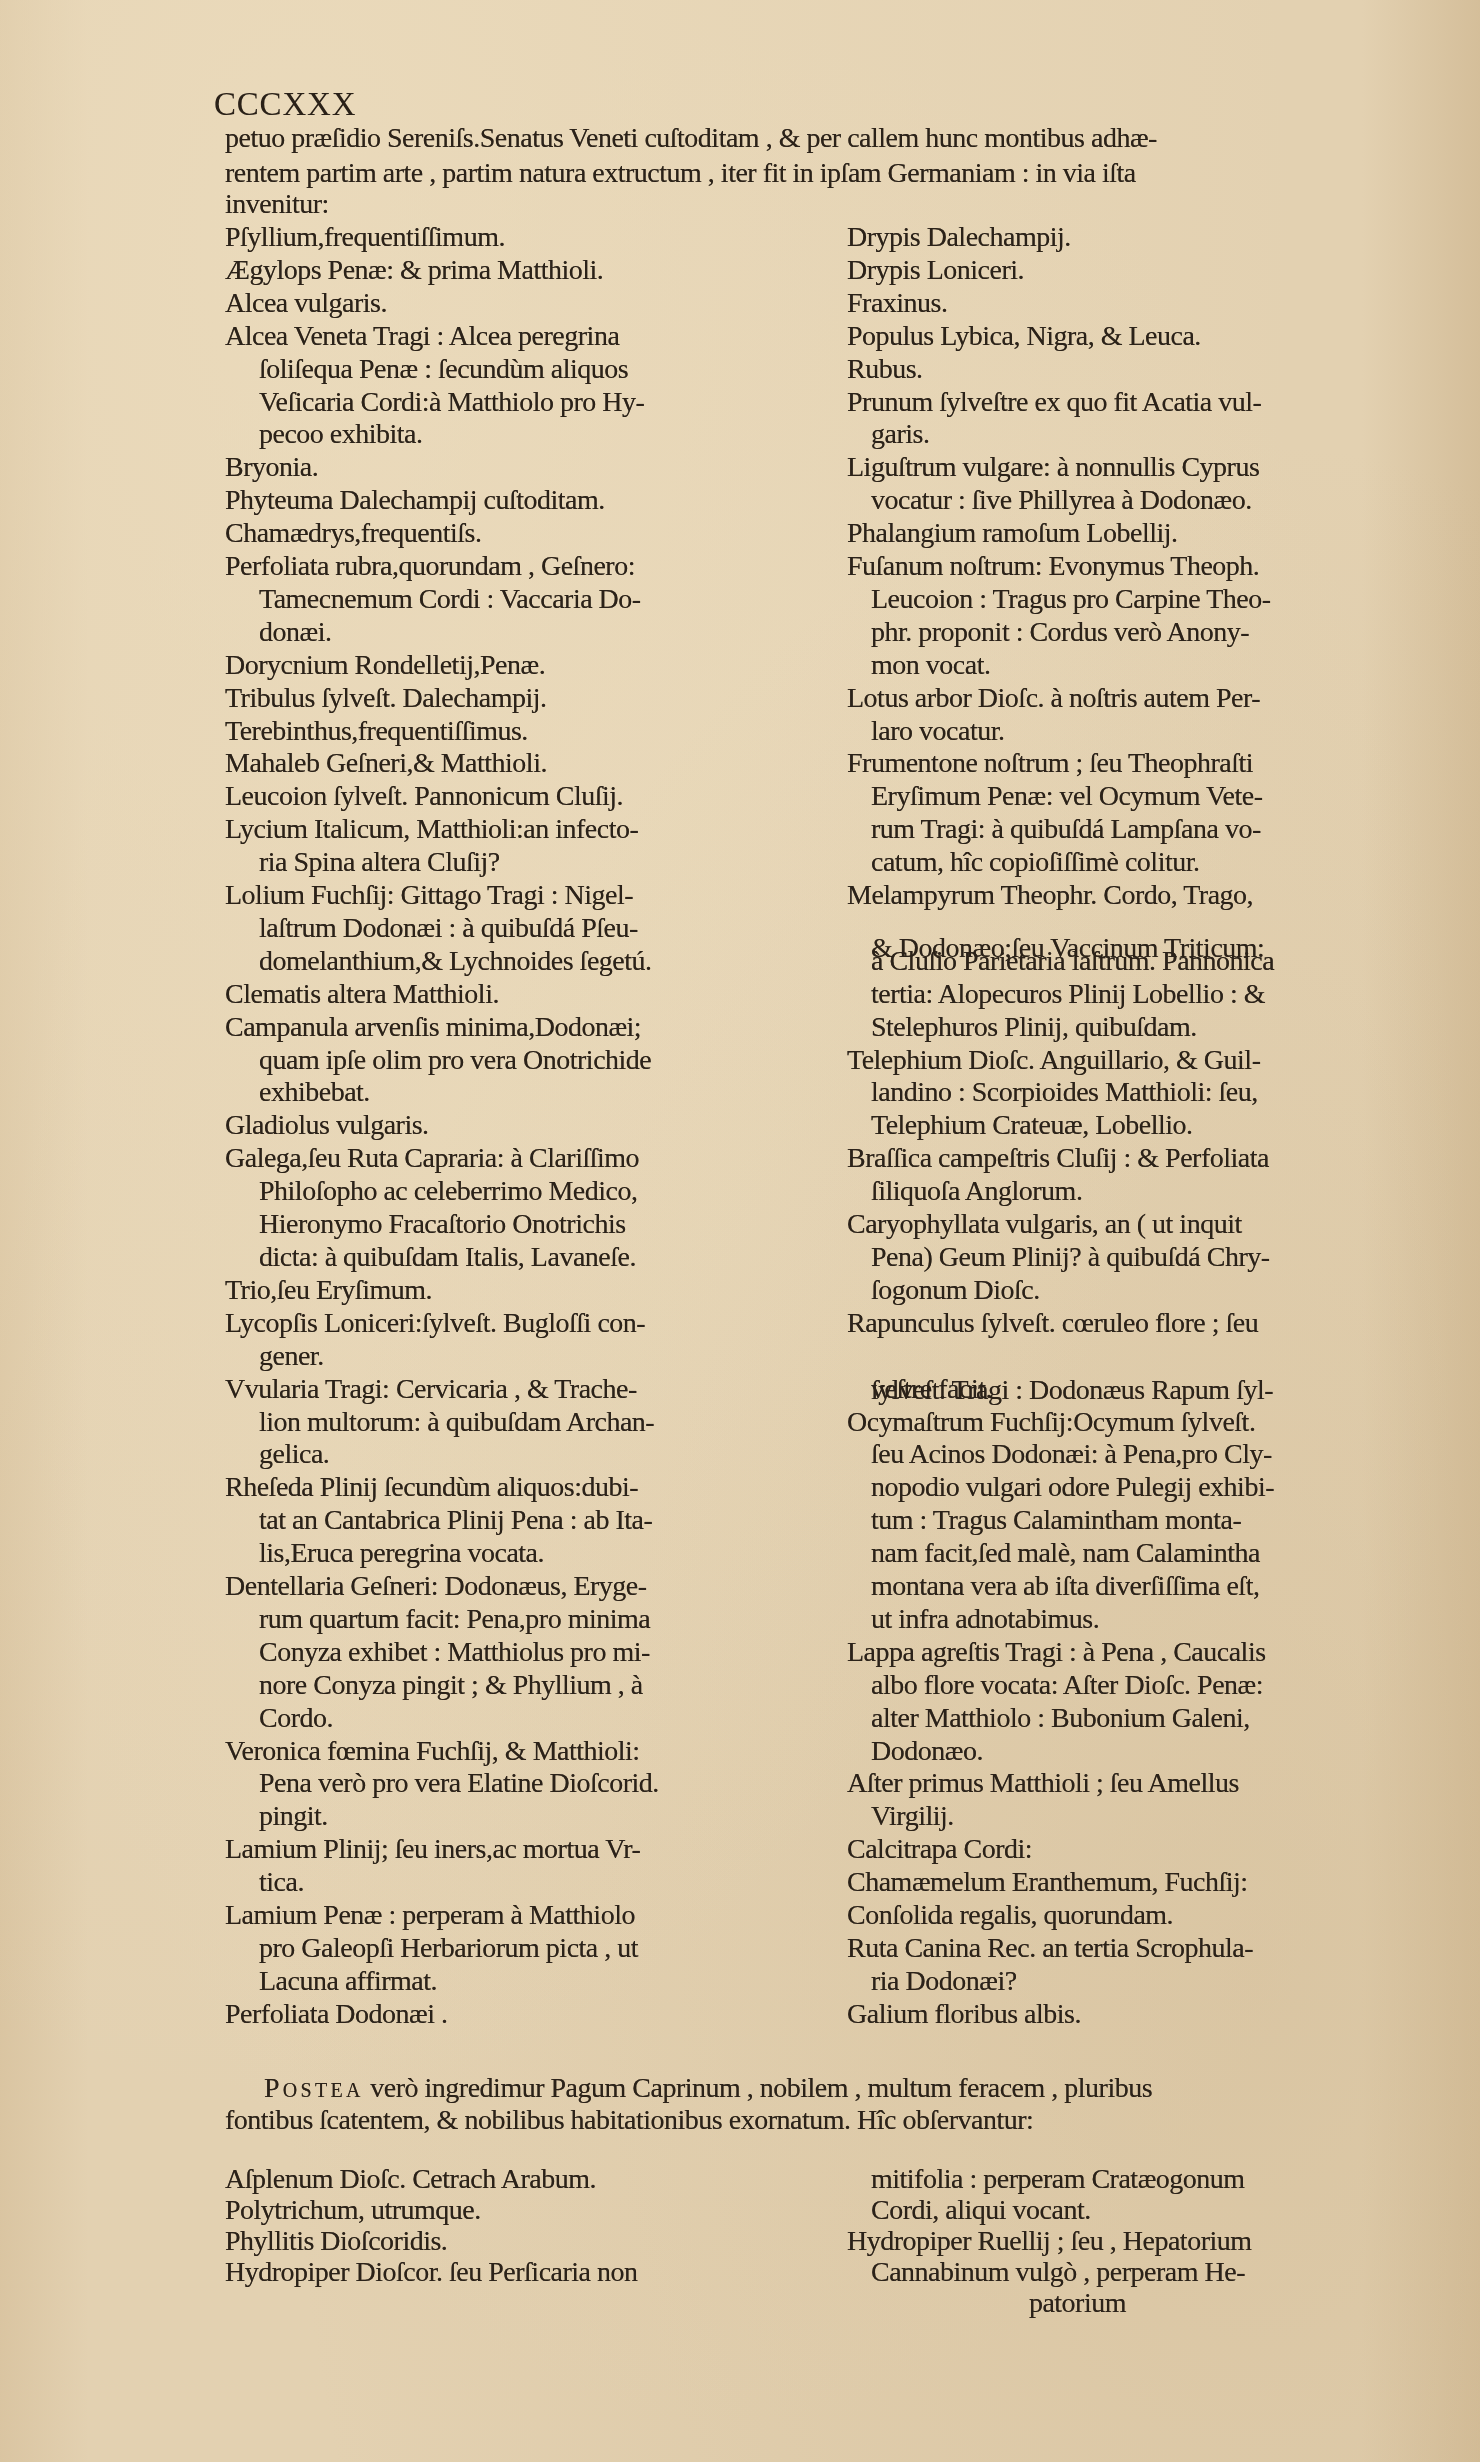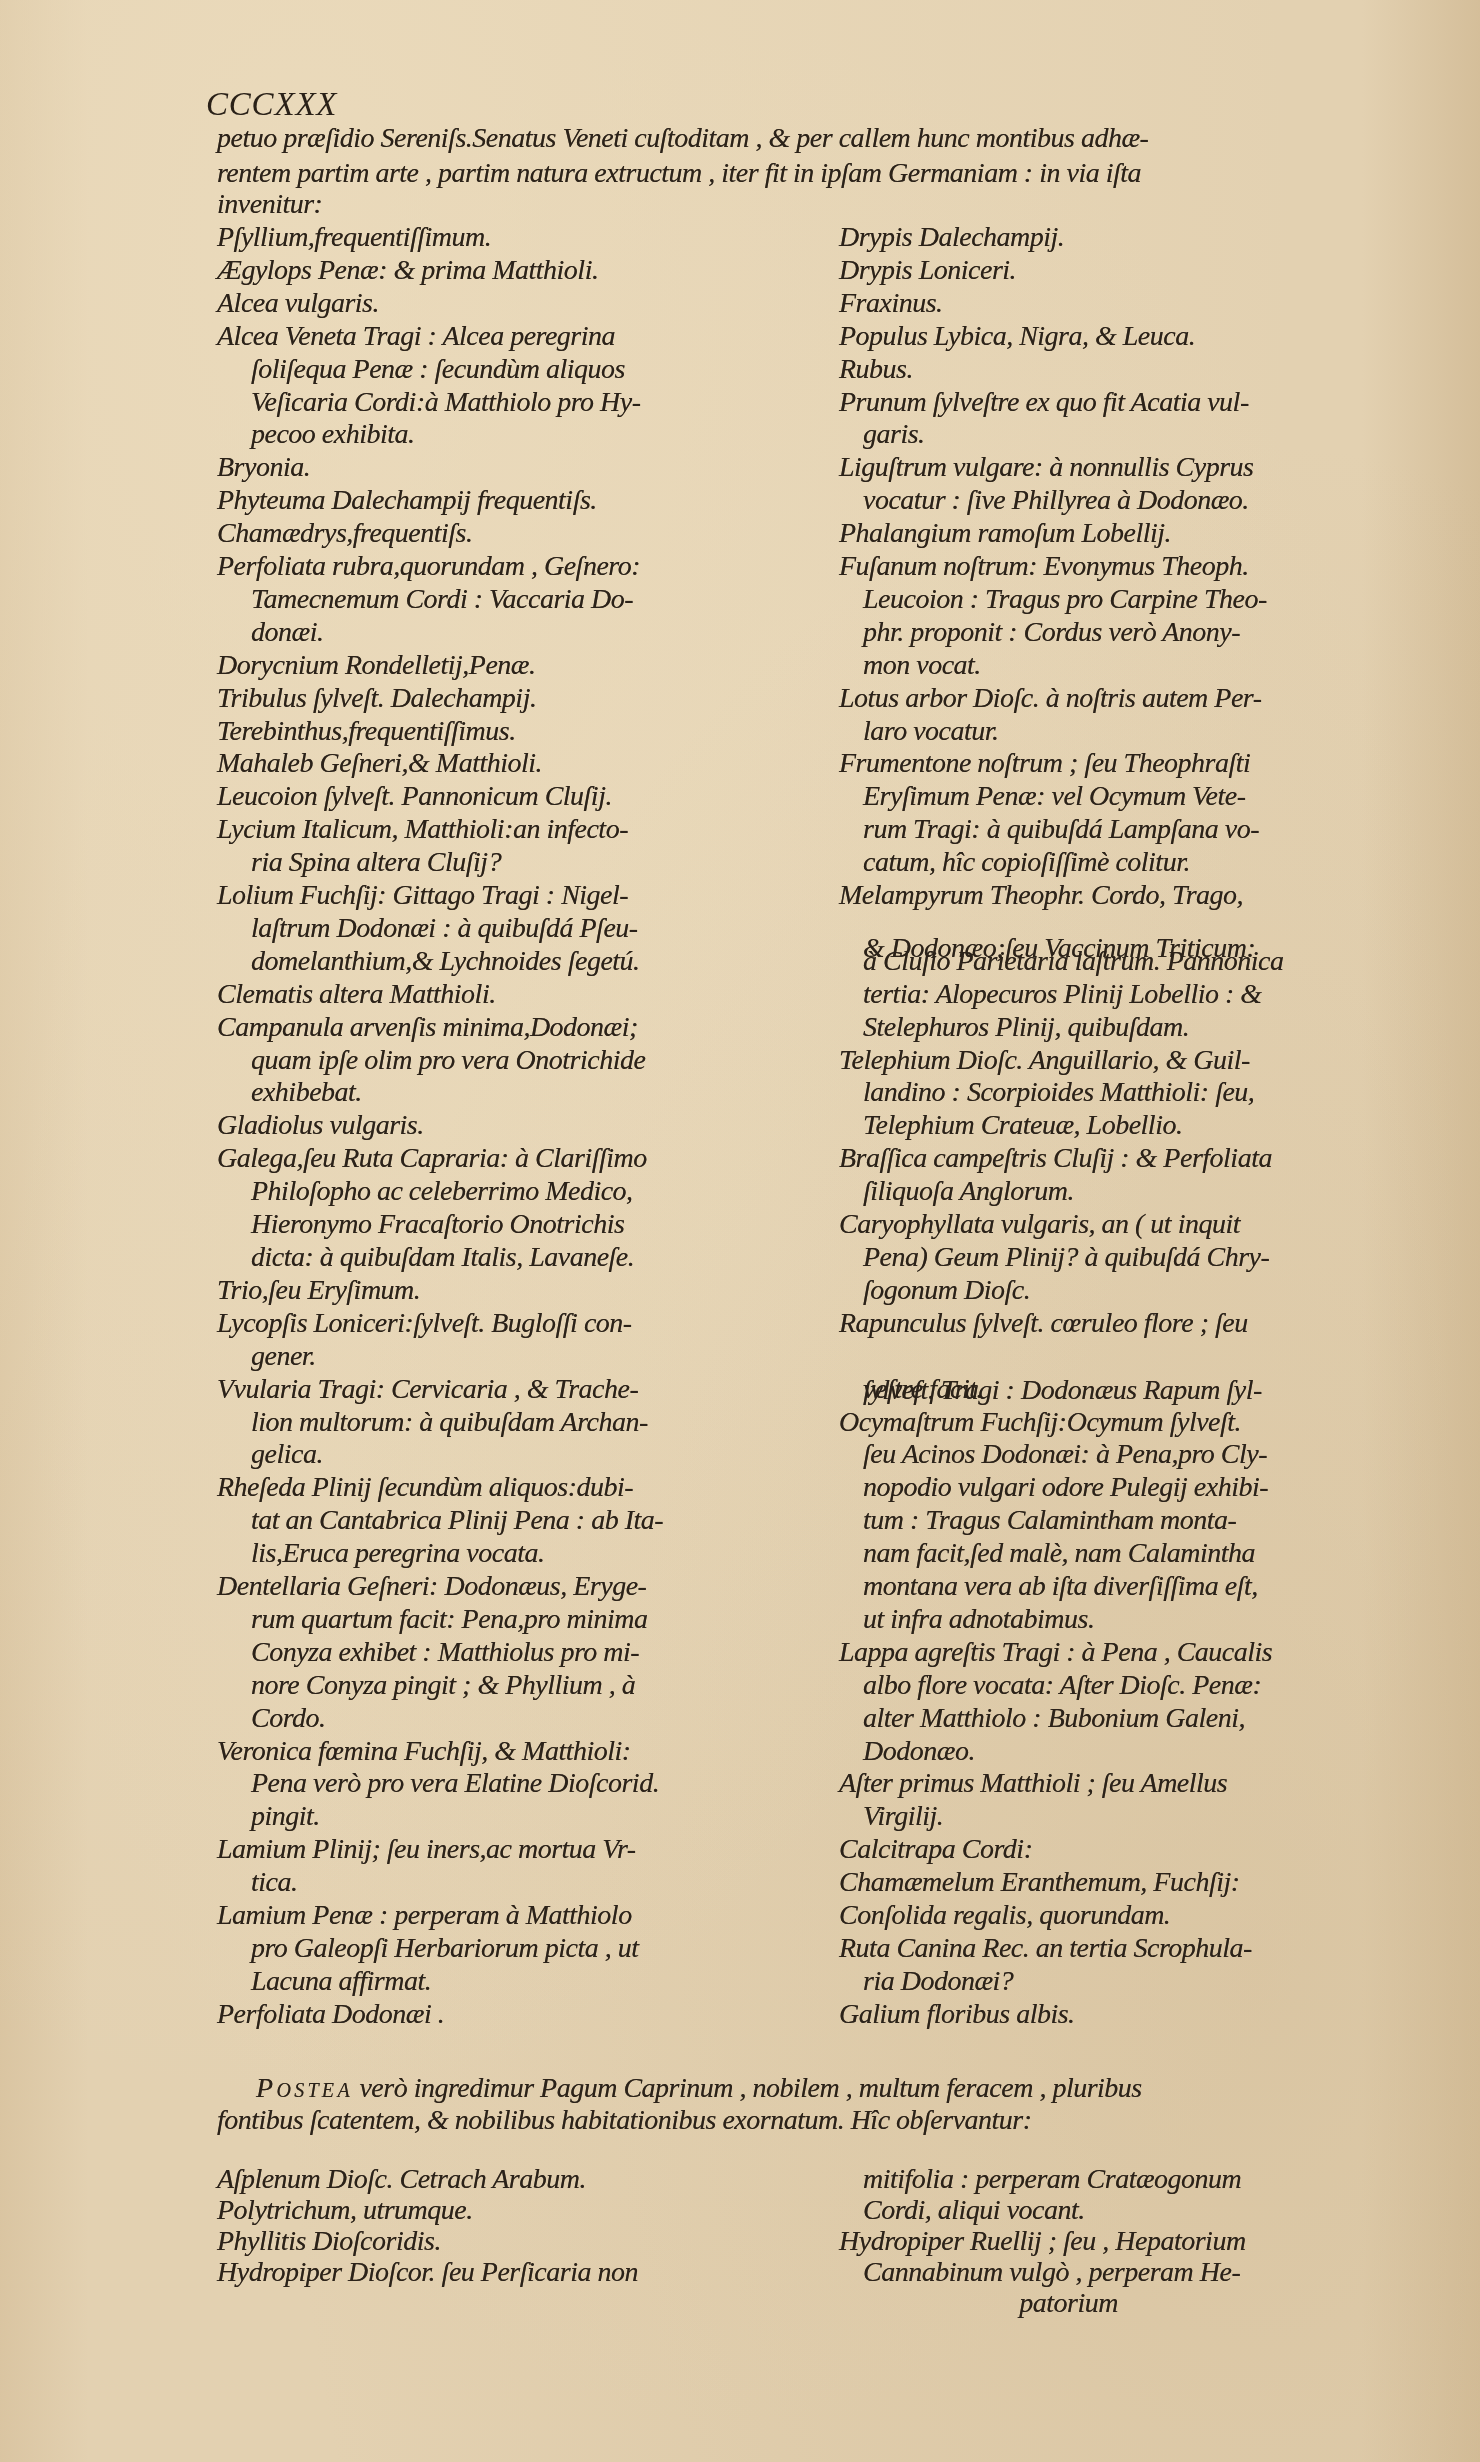--- a/index.html
+++ b/index.html
@@ -7,21 +7,21 @@
     width:1480px; height:2462px; overflow:hidden; position:relative;
     background:#e3d1b1;
     background-image:
       radial-gradient(ellipse at 20% 10%, rgba(240,225,195,0.55), rgba(0,0,0,0) 60%),
       radial-gradient(ellipse at 85% 80%, rgba(200,175,135,0.35), rgba(0,0,0,0) 55%),
       radial-gradient(ellipse at 50% 50%, rgba(235,220,190,0.4), rgba(0,0,0,0) 70%),
       linear-gradient(90deg, rgba(190,160,115,0.25) 0%, rgba(0,0,0,0) 6%, rgba(0,0,0,0) 92%, rgba(185,155,110,0.35) 100%);
     font-family:"DejaVu Serif","Liberation Serif",serif;
     color:#2a2118;
   }
-  .page { position:absolute; left:4px; top:0; width:1225px; height:2462px;font-style:italic; }
+  .page { position:absolute; left:12px; top:0; width:1225px; height:2462px; }
   .ln {
     position:absolute; white-space:nowrap; font-size:28px; line-height:31px;
     letter-spacing:-0.5px; color:#2b2219; text-shadow:0 0 0.5px rgba(40,30,20,0.6);
     font-family:"Liberation Serif","DejaVu Serif",serif;
   }
   .folio { position:absolute; left:202px; top:86px; font-size:33px; letter-spacing:0.8px;
     font-family:"Liberation Serif",serif; color:#2a2118; }
   .title { position:absolute; left:594px; top:76px; font-size:48px; letter-spacing:28px;
     font-family:"Liberation Serif",serif; color:#2a2118; font-variant:small-caps; }
   .caps { font-variant:small-caps; letter-spacing:3.3px; }
@@ -40,21 +40,21 @@
     </div>
   <div id="leftcol">
       <div class="ln" style="left: 213px; top: 221px;">Pſyllium,frequentiſſimum.</div>
       <div class="ln" style="left: 213px; top: 254px;">Ægylops Penæ: &amp; prima Matthioli.</div>
       <div class="ln" style="left: 213px; top: 287px;">Alcea vulgaris.</div>
       <div class="ln" style="left: 213px; top: 320px;">Alcea Veneta Tragi :  Alcea peregrina</div>
       <div class="ln" style="left: 247px; top: 353px;">ſoliſequa  Penæ :  ſecundùm aliquos</div>
       <div class="ln" style="left: 247px; top: 386px;">Veſicaria Cordi:à Matthiolo pro Hy-</div>
       <div class="ln" style="left: 247px; top: 418px;">pecoo exhibita.</div>
       <div class="ln" style="left: 213px; top: 451px;">Bryonia.</div>
-      <div class="ln" style="left: 213px; top: 484px;">Phyteuma Dalechampij frequentiſs.</div>
+      <div class="ln" style="left: 213px; top: 484px;">Phyteuma Dalechampij cuſtoditam.</div>
       <div class="ln" style="left: 213px; top: 517px;">Chamædrys,frequentiſs.</div>
       <div class="ln" style="left: 213px; top: 550px;">Perfoliata rubra,quorundam , Geſnero:</div>
       <div class="ln" style="left: 247px; top: 583px;">Tamecnemum Cordi :  Vaccaria Do-</div>
       <div class="ln" style="left: 247px; top: 616px;">donæi.</div>
       <div class="ln" style="left: 213px; top: 649px;">Dorycnium Rondelletij,Penæ.</div>
       <div class="ln" style="left: 213px; top: 682px;">Tribulus ſylveſt. Dalechampij.</div>
       <div class="ln" style="left: 213px; top: 715px;">Terebinthus,frequentiſſimus.</div>
       <div class="ln" style="left: 213px; top: 747px;">Mahaleb Geſneri,&amp; Matthioli.</div>
       <div class="ln" style="left: 213px; top: 780px;">Leucoion ſylveſt. Pannonicum Cluſij.</div>
       <div class="ln" style="left: 213px; top: 813px;">Lycium Italicum, Matthioli:an infecto-</div>

